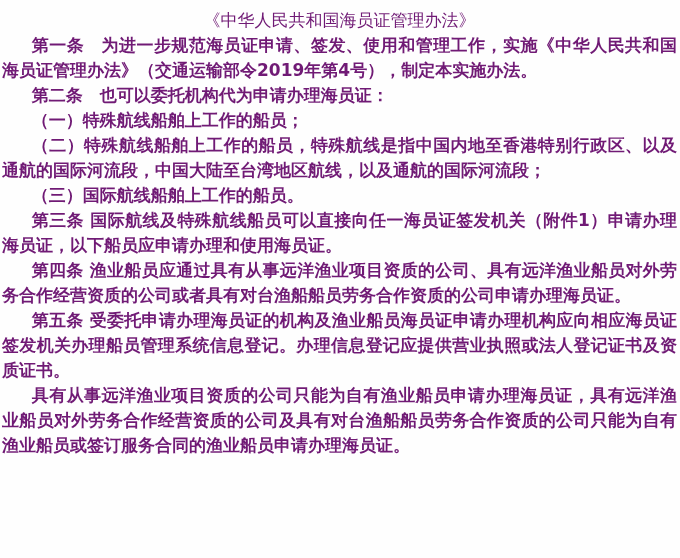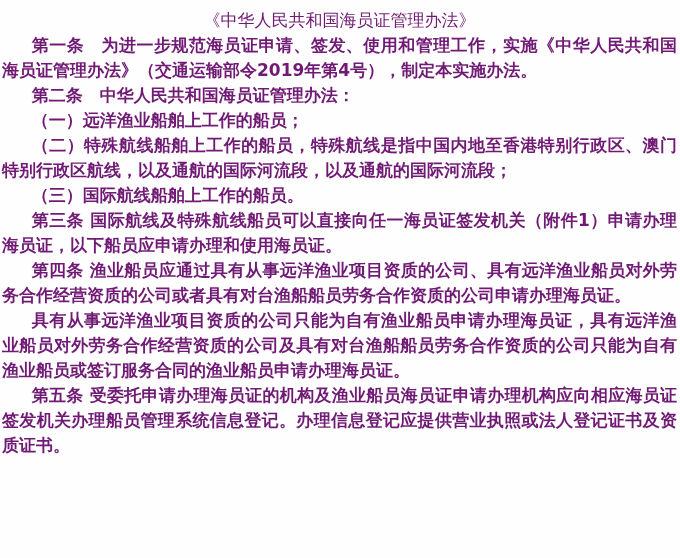--- a/index.html
+++ b/index.html
@@ -34,22 +34,22 @@
     font-weight: bold;
   }
 </style>
 </head>
 <body>
 
 <div class="page">
   <h1 class="doc-title">《中华人民共和国海员证管理办法》</h1>
   <div class="doc-body">
     <p>第一条　为进一步规范海员证申请、签发、使用和管理工作，实施《中华人民共和国海员证管理办法》（交通运输部令2019年第4号），制定本实施办法。</p>
-    <p>第二条　中华人民共和国海员证管理办法：</p>
-    <p>（一）远洋渔业船舶上工作的船员；</p>
-    <p>（二）特殊航线船舶上工作的船员，特殊航线是指中国内地至香港特别行政区、澳门特别行政区航线，以及通航的国际河流段，以及通航的国际河流段；</p>
+    <p>第二条　也可以委托机构代为申请办理海员证：</p>
+    <p>（一）特殊航线船舶上工作的船员；</p>
+    <p>（二）特殊航线船舶上工作的船员，特殊航线是指中国内地至香港特别行政区、以及通航的国际河流段，中国大陆至台湾地区航线，以及通航的国际河流段；</p>
     <p>（三）国际航线船舶上工作的船员。</p>
     <p>第三条 国际航线及特殊航线船员可以直接向任一海员证签发机关（附件1）申请办理海员证，以下船员应申请办理和使用海员证。</p>
     <p>第四条 渔业船员应通过具有从事远洋渔业项目资质的公司、具有远洋渔业船员对外劳务合作经营资质的公司或者具有对台渔船船员劳务合作资质的公司申请办理海员证。</p>
+    <p>第五条 受委托申请办理海员证的机构及渔业船员海员证申请办理机构应向相应海员证签发机关办理船员管理系统信息登记。办理信息登记应提供营业执照或法人登记证书及资质证书。</p>
     <p>具有从事远洋渔业项目资质的公司只能为自有渔业船员申请办理海员证，具有远洋渔业船员对外劳务合作经营资质的公司及具有对台渔船船员劳务合作资质的公司只能为自有渔业船员或签订服务合同的渔业船员申请办理海员证。</p>
-    <p>第五条 受委托申请办理海员证的机构及渔业船员海员证申请办理机构应向相应海员证签发机关办理船员管理系统信息登记。办理信息登记应提供营业执照或法人登记证书及资质证书。</p>
   </div>
 </div>
 
 </body></html>

